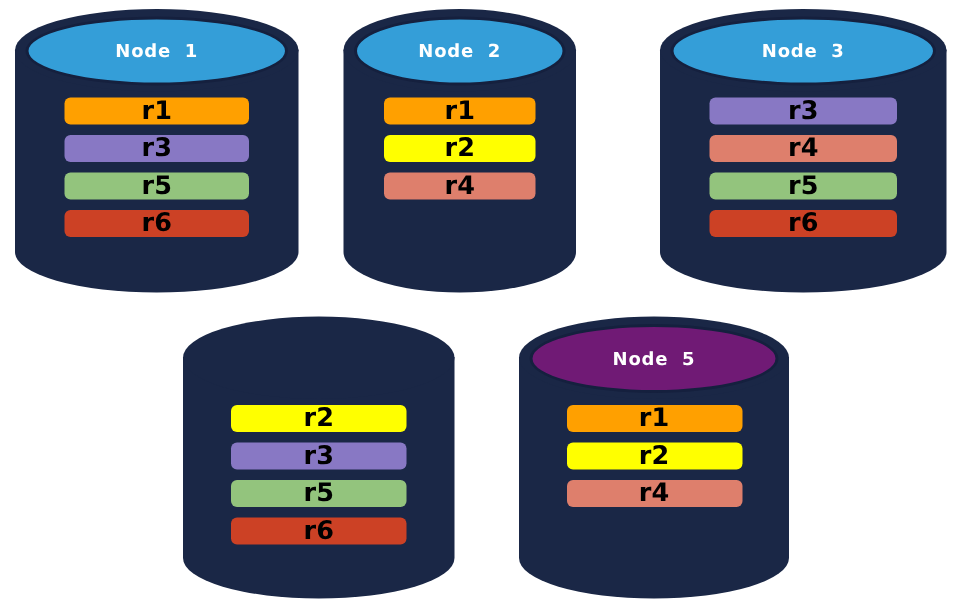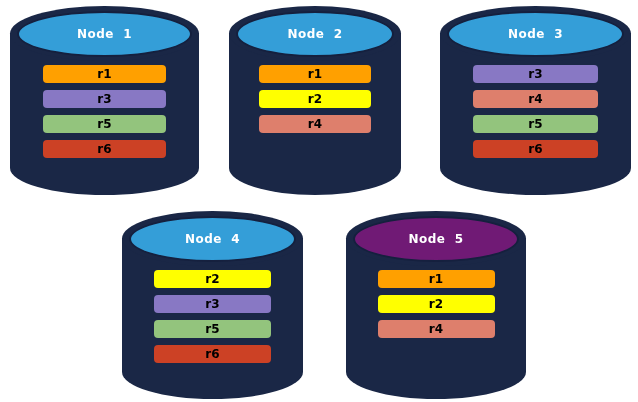--- a/index.html
+++ b/index.html
@@ -2,21 +2,21 @@
 <html><head>
 <meta charset="utf-8">
 <style>
   html,body{margin:0;padding:0;background:#ffffff;}
   .canvas{
     position:relative;width:638px;height:402px;background:#ffffff;overflow:hidden;
     font-family:"DejaVu Sans","Liberation Sans",sans-serif;
   }
   .node{position:absolute;}
   .node-1{left:10px;top:6px;width:189px;height:189px;}
-  .node-2{left:229px;top:6px;width:155px;height:189px;padding-left:17px;}
+  .node-2{left:229px;top:6px;width:155px;height:189px;}
   .node-3{left:440px;top:6px;width:191px;height:189px;}
   .node-4{left:122px;top:211px;width:181px;height:188px;}
   .node-5{left:346px;top:211px;width:180px;height:188px;}
 
   .cyl-body{
     position:absolute;left:0;right:0;top:27px;bottom:0;
     border-radius:0 0 50% 50% / 0 0 27px 27px;
   }
   .cyl-rim{
     position:absolute;left:0;right:0;top:0;height:55px;
@@ -32,21 +32,21 @@
     font-weight:bold;font-size:12px;letter-spacing:.5px;white-space:pre;
   }
   .bars{
     position:absolute;left:17.5%;right:17.5%;top:59px;
     display:flex;flex-direction:column;gap:7px;
   }
   .bar{
     height:18px;border-radius:4px;
     display:flex;align-items:center;justify-content:center;
   }
-  .bar-label{font-weight:bold;font-size:12px;color:#000000;line-height:1;}
+  .bar-label{font-weight:bold;font-size:17px;color:#000000;line-height:1;}
 </style>
 </head>
 <body>
 
 <div class="canvas">
 
   <div class="node node-1">
     <div class="cyl-body" style="background-color: rgb(26, 39, 70);"></div>
     <div class="cyl-rim" style="background-color: rgb(26, 39, 70);"></div>
     <div class="cyl-face" style="background-color: rgb(52, 158, 216);">
@@ -105,23 +105,20 @@
         </div>
       <div class="bar" style="background-color: rgb(204, 65, 37);">
           <span class="bar-label">r6</span>
         </div>
     </div>
   </div>
 
   <div class="node node-4">
     <div class="cyl-body" style="background-color: rgb(26, 39, 70);"></div>
     <div class="cyl-rim" style="background-color: rgb(26, 39, 70);"></div>
-    <div class="cyl-face" style="background-color: rgb(52, 158, 216);">
-      <span class="node-title" style="color: rgb(255, 255, 255);">Node  4</span>
-    </div>
     <div class="bars">
       <div class="bar" style="background-color: rgb(255, 255, 0);">
           <span class="bar-label">r2</span>
         </div>
       <div class="bar" style="background-color: rgb(136, 120, 196);">
           <span class="bar-label">r3</span>
         </div>
       <div class="bar" style="background-color: rgb(147, 196, 125);">
           <span class="bar-label">r5</span>
         </div>

